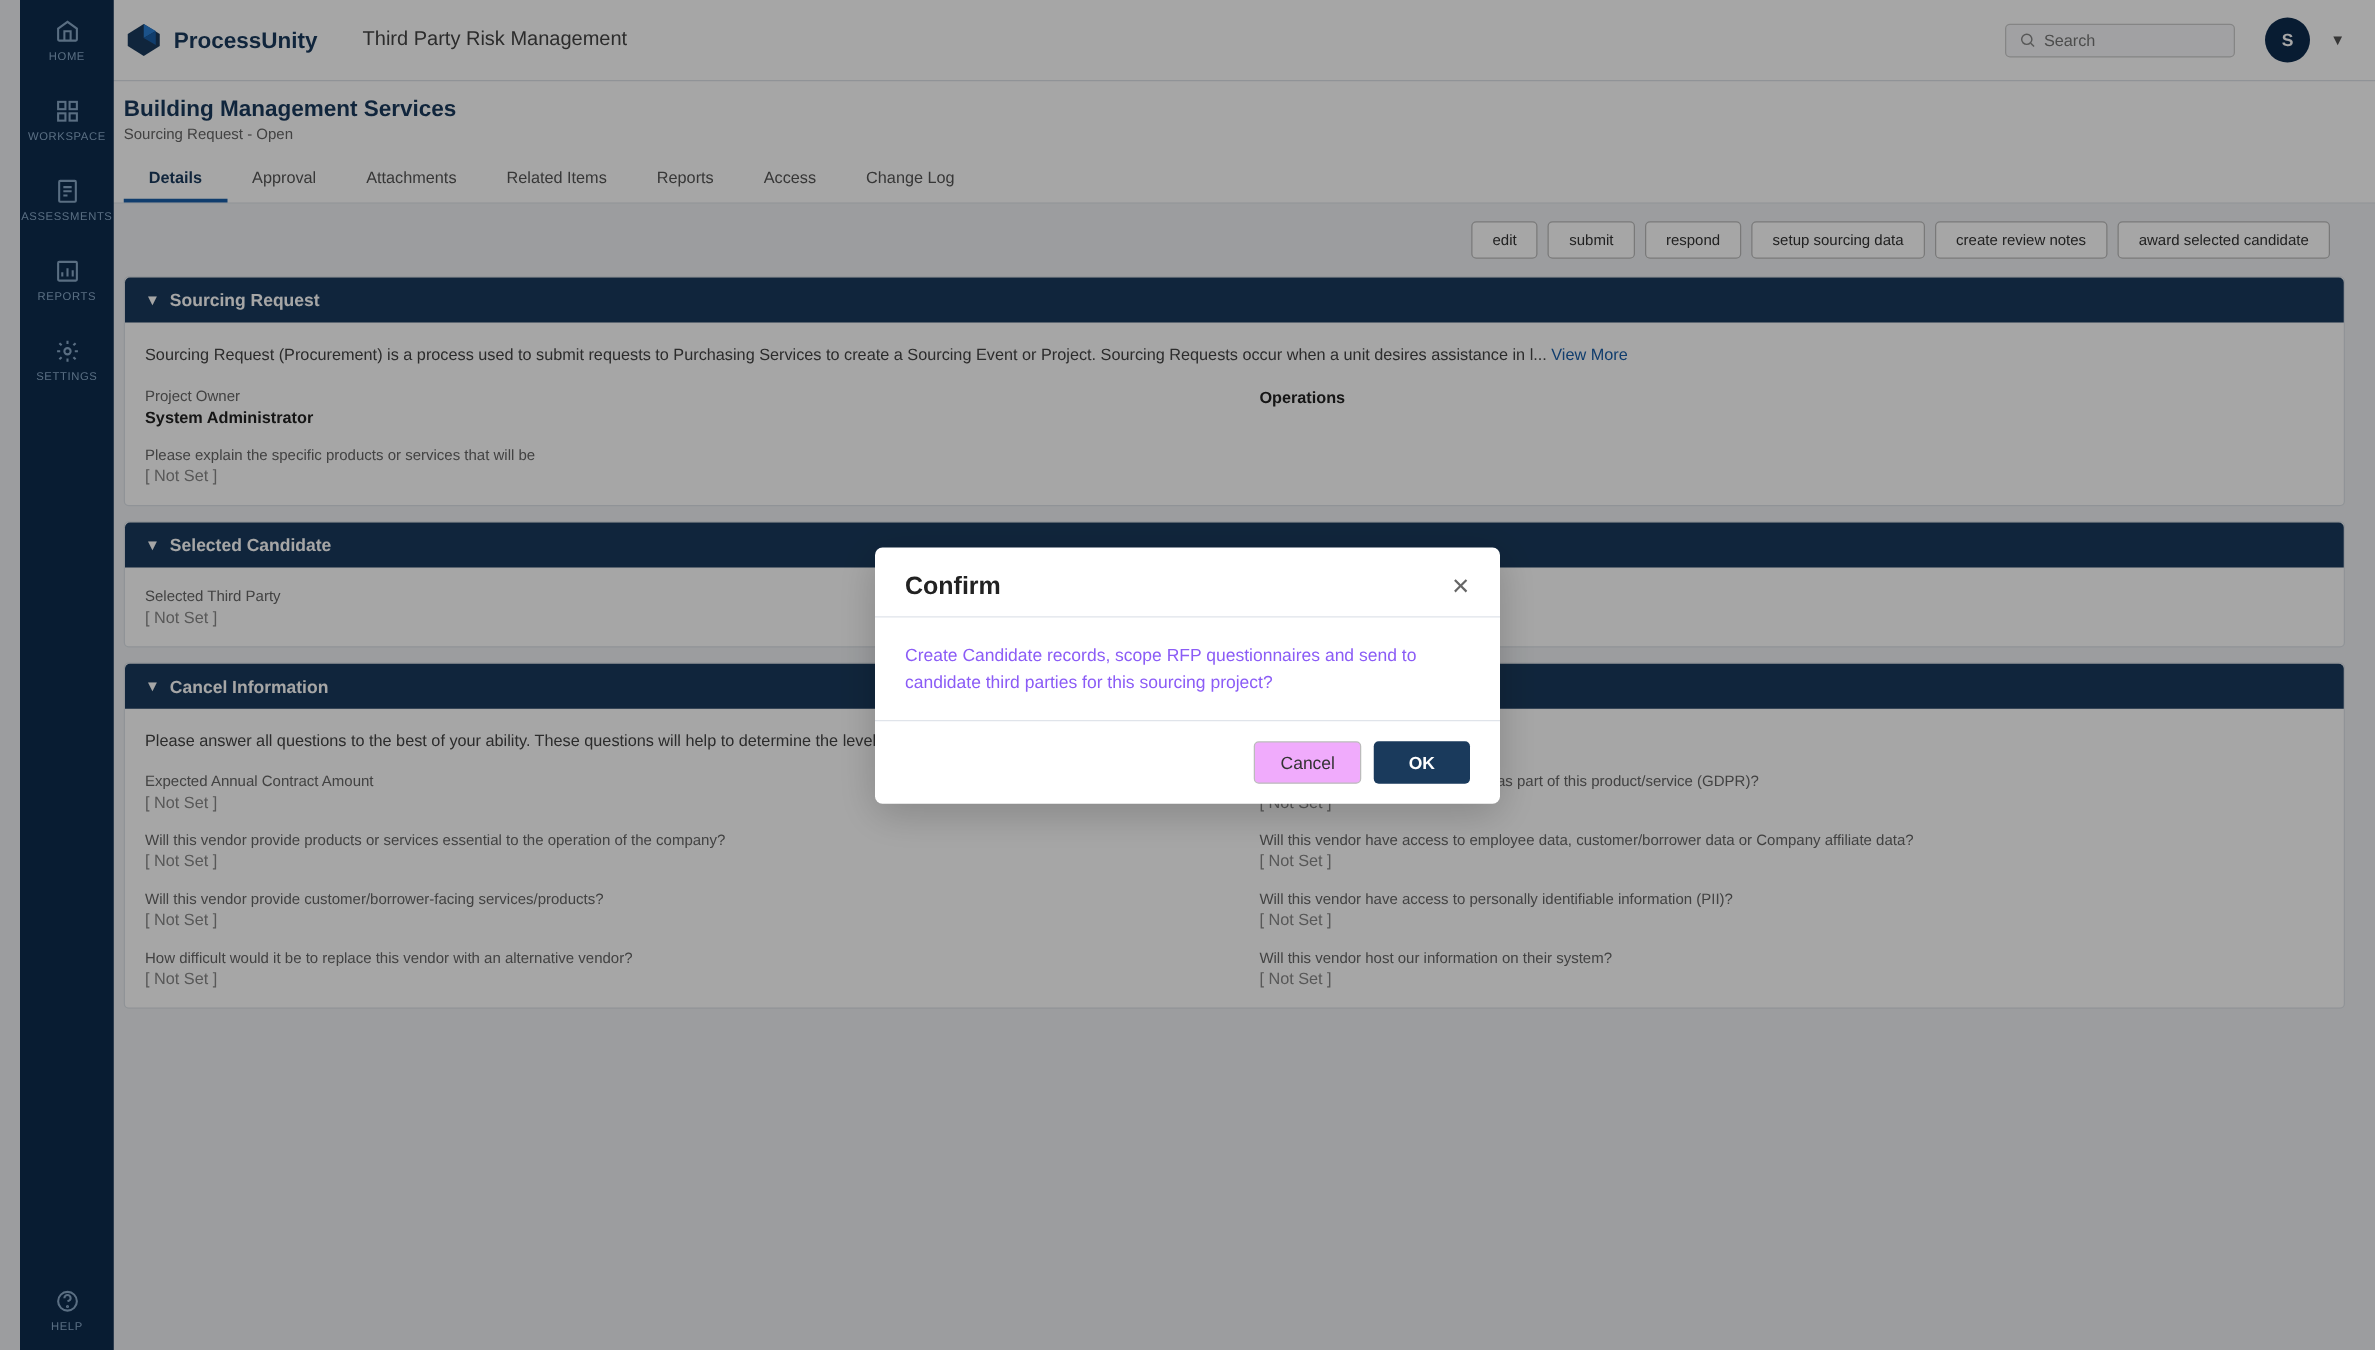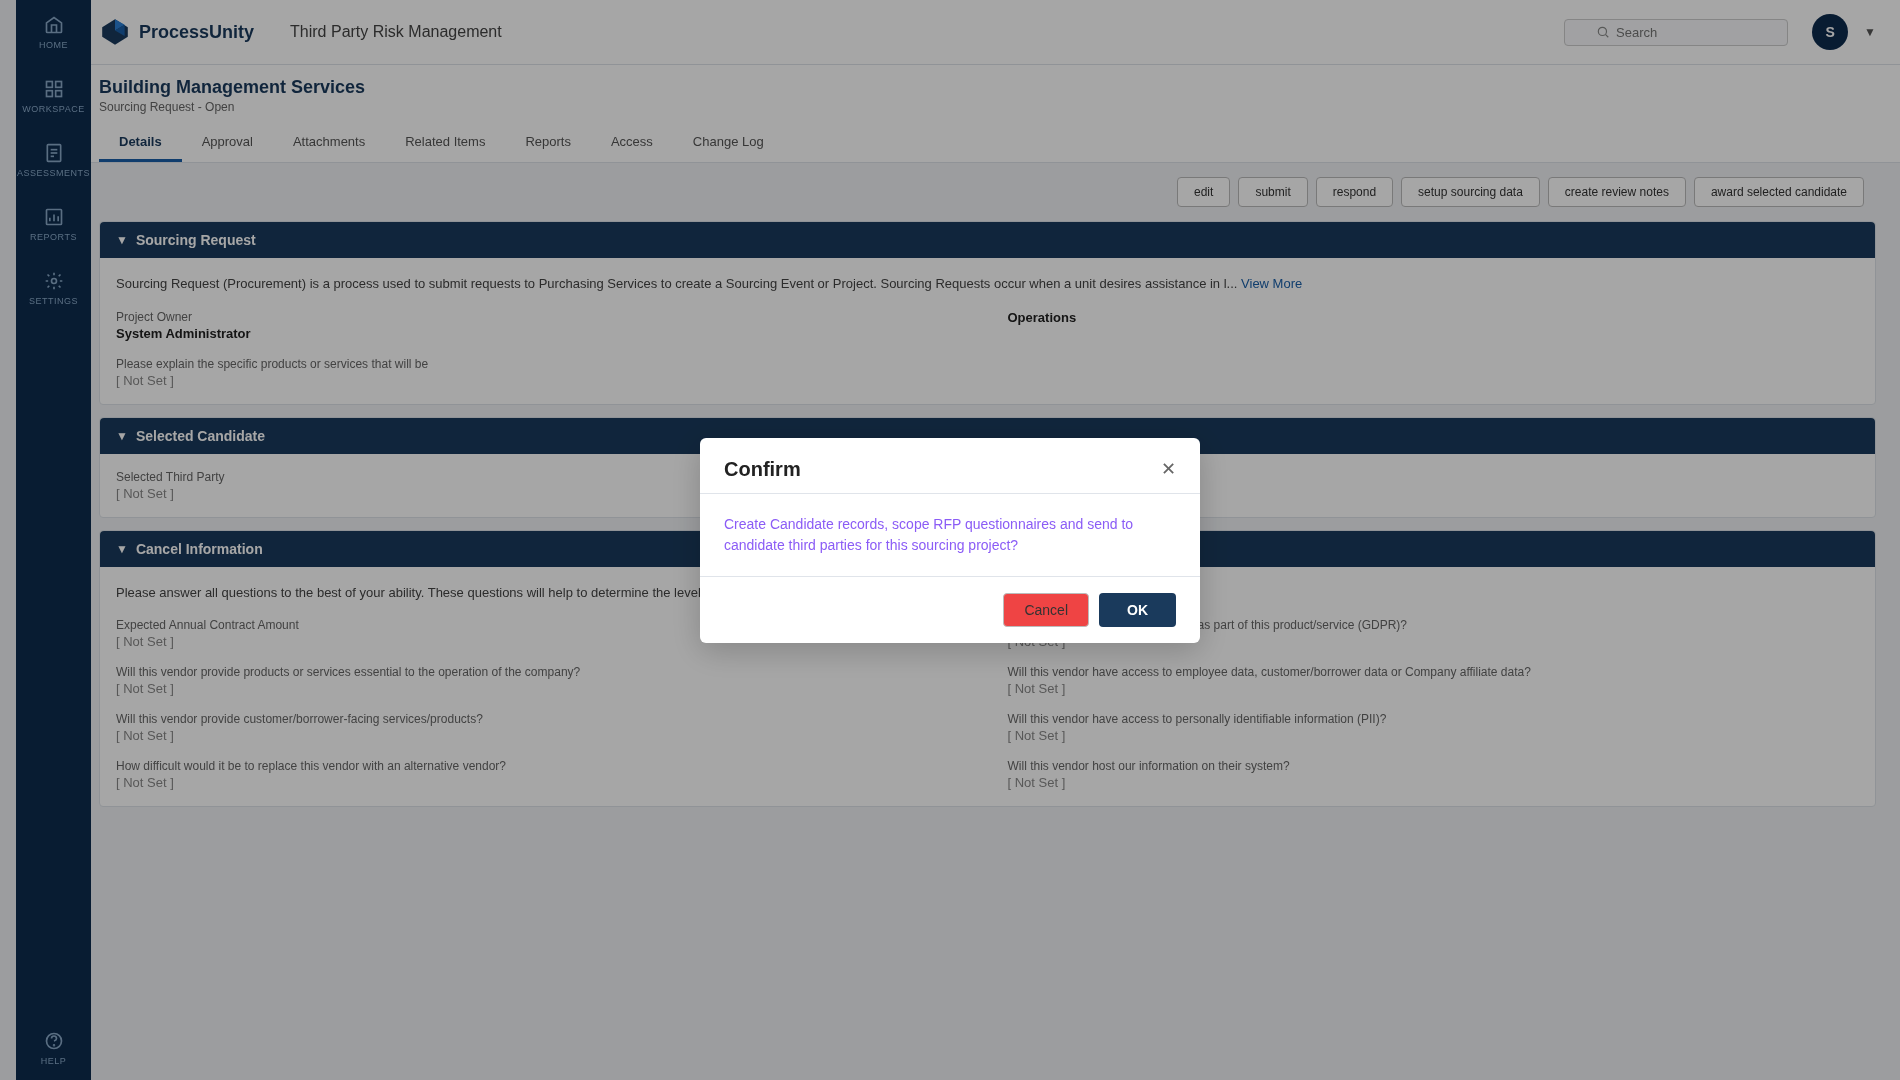--- a/index.html
+++ b/index.html
@@ -75,22 +75,21 @@
     }
     .nav-spacer { flex: 1; }
     .search-box {
       display: flex;
       align-items: center;
       border: 1px solid #ccc;
       border-radius: 4px;
       padding: 5px 10px;
       background: #f7f8fa;
       gap: 6px;
-      width: 224px;
-      justify-content: center;
+      width: 184px;
     }
     .search-box input {
       border: none;
       background: transparent;
       outline: none;
       font-size: 13px;
       width: 140px;
     }
     .avatar-btn {
       width: 36px;
@@ -255,21 +254,21 @@
     .modal-footer {
       padding: 16px 24px;
       display: flex;
       justify-content: flex-end;
       gap: 10px;
     }
     .btn-cancel {
       padding: 8px 20px;
       border: 1px solid #bbb;
       border-radius: 4px;
-      background: #ef4444;
+      background: #f0abfc;
       font-size: 14px;
       color: #333;
       cursor: pointer;
     }
     .btn-ok {
       padding: 8px 28px;
       border: none;
       border-radius: 4px;
       background: #1a3a5c;
       font-size: 14px;

